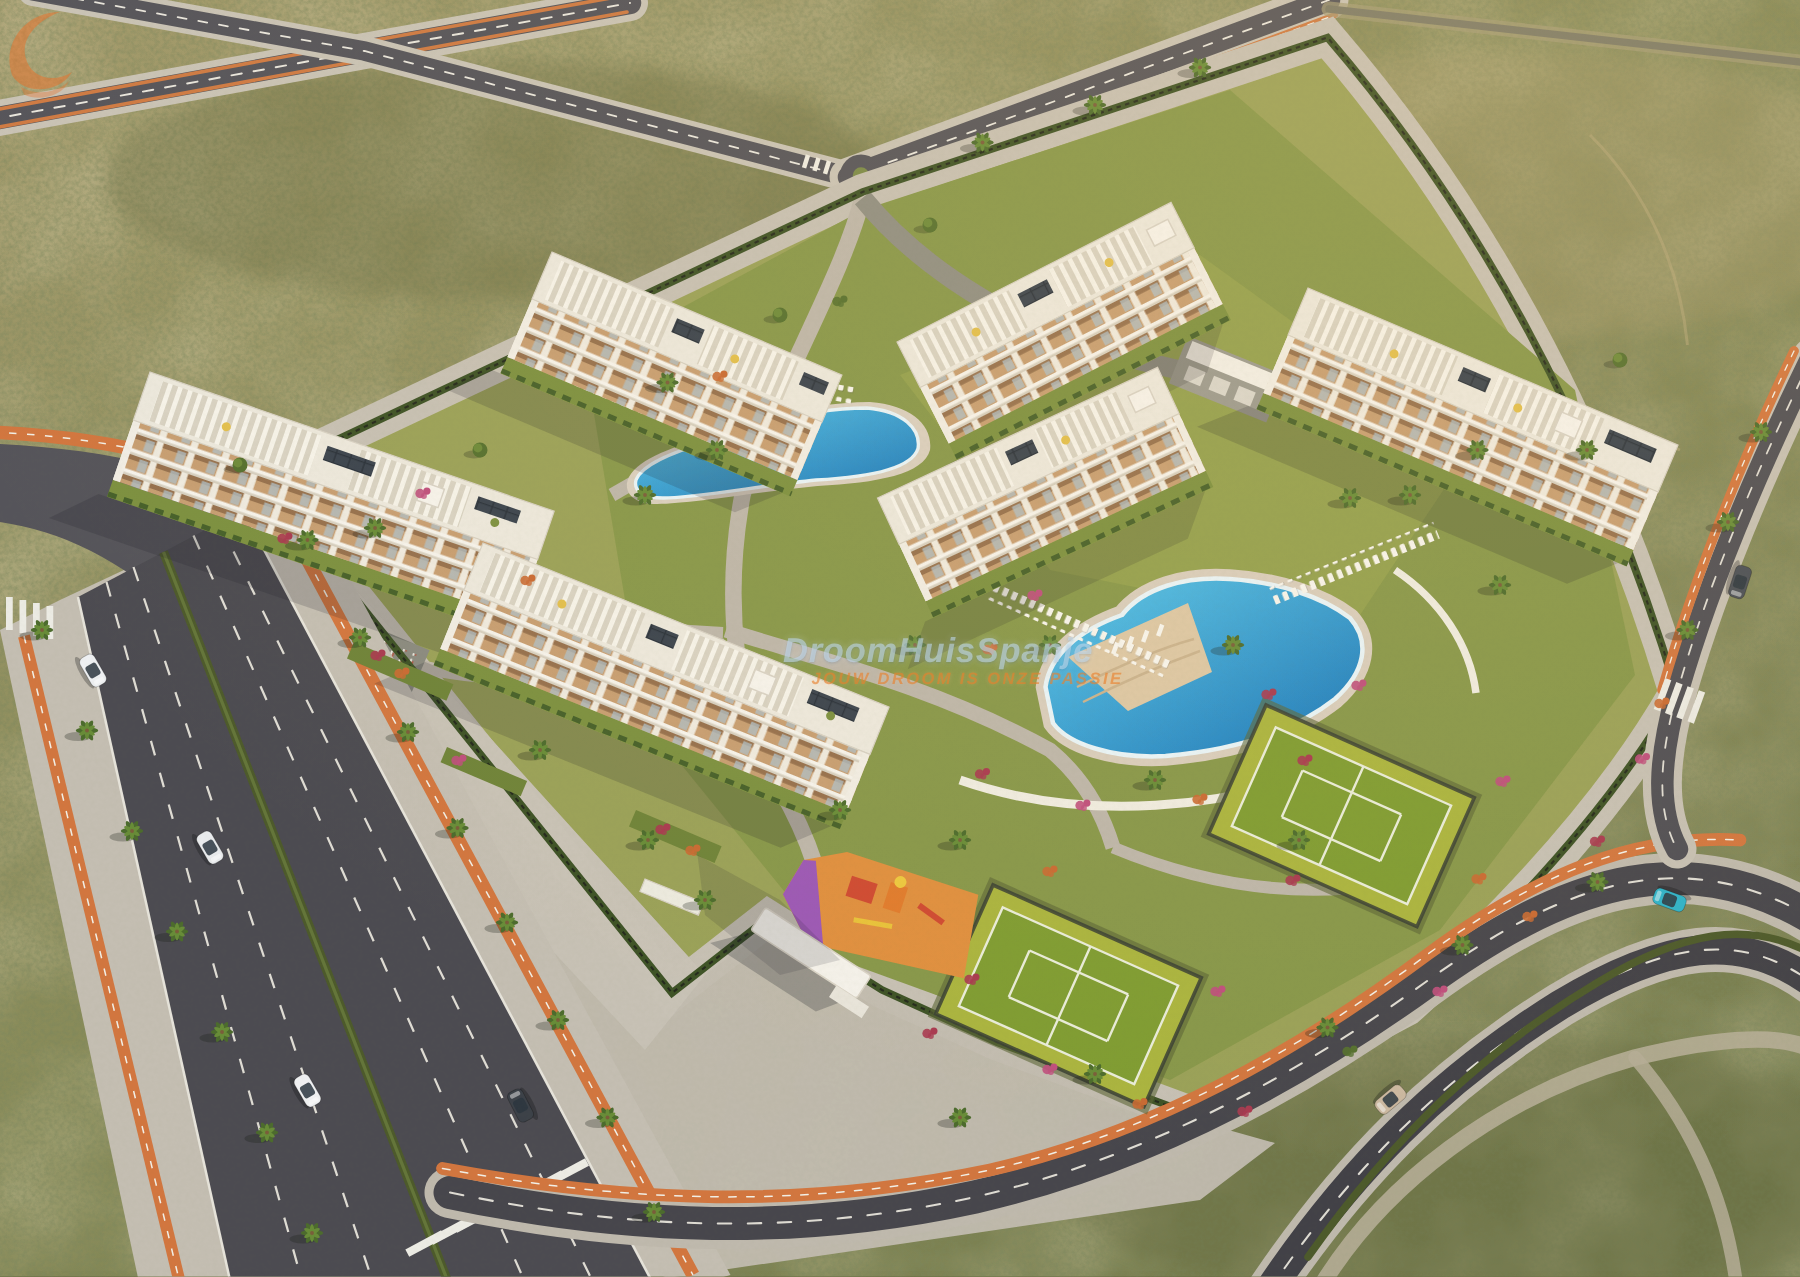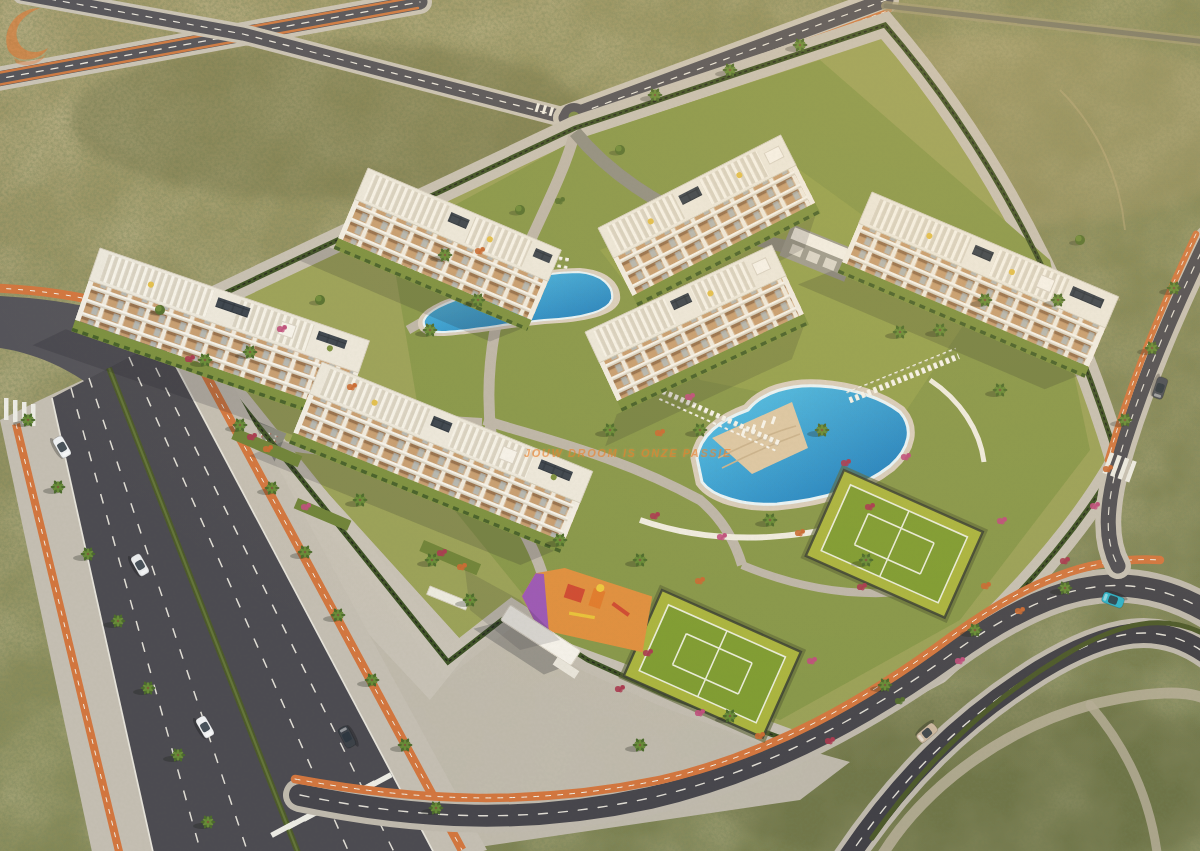--- a/index.html
+++ b/index.html
@@ -5,21 +5,21 @@
   html,body{margin:0;padding:0;background:#6f7248;}
   #stage{position:relative;width:1200px;height:851px;overflow:hidden;
          font-family:"Liberation Sans",sans-serif;}
   #stage svg{position:absolute;left:0;top:0;display:block;}
   
   .wm{position:absolute;left:0;top:0;width:100%;height:100%;pointer-events:none;}
   .wm-logo{position:absolute;left:488px;top:396px;opacity:.62;}
   .wm-brand{position:absolute;left:522px;top:420px;
     font-size:23px;font-weight:bold;font-style:italic;letter-spacing:.5px;
     color:rgba(198,222,240,.55);text-shadow:0 0 5px rgba(240,250,255,.30),0 1px 2px rgba(40,70,110,.25);}
-  .wm-tag{position:absolute;left:524px;top:447px;
+  .wm-tag{position:absolute;left:541px;top:447px;
     font-size:11px;font-weight:bold;font-style:italic;letter-spacing:1.6px;
     color:rgba(232,128,44,.62);text-shadow:0 0 3px rgba(255,200,140,.25);}
 </style>
 </head>
 <body>
 
 <div id="stage" aria-label="Golden-hour aerial 3D render of a new white Mediterranean apartment complex on a desert scrubland plot, ringed by new avenues with terracotta bike lanes">
 
 <svg width="1200" height="851" viewBox="0 0 1200 851">
 <defs>
@@ -535,16 +535,17 @@
 
 <rect width="1200" height="851" fill="url(#gSun)"></rect>
 <rect width="1200" height="851" filter="url(#speck)" opacity=".05"></rect>
 </svg>
 
 <div class="wm">
   <svg class="wm-logo" width="52" height="66" viewBox="0 0 52 66">
     <path d="M8,50 C1,30 16,8 40,8 C24,14 14,26 17,38 C20,52 36,56 48,48 C40,62 16,64 8,50 Z" fill="#e8722c" opacity=".85"></path>
     <path d="M14,58 C24,64 38,62 46,54 C42,64 26,68 16,63 Z" fill="#e8722c" opacity=".6"></path>
   </svg>
+  <div class="wm-brand">DroomHuisSpanje</div>
   <div class="wm-tag">JOUW DROOM IS ONZE PASSIE</div>
 </div>
 
 </div>
 
 </body></html>

